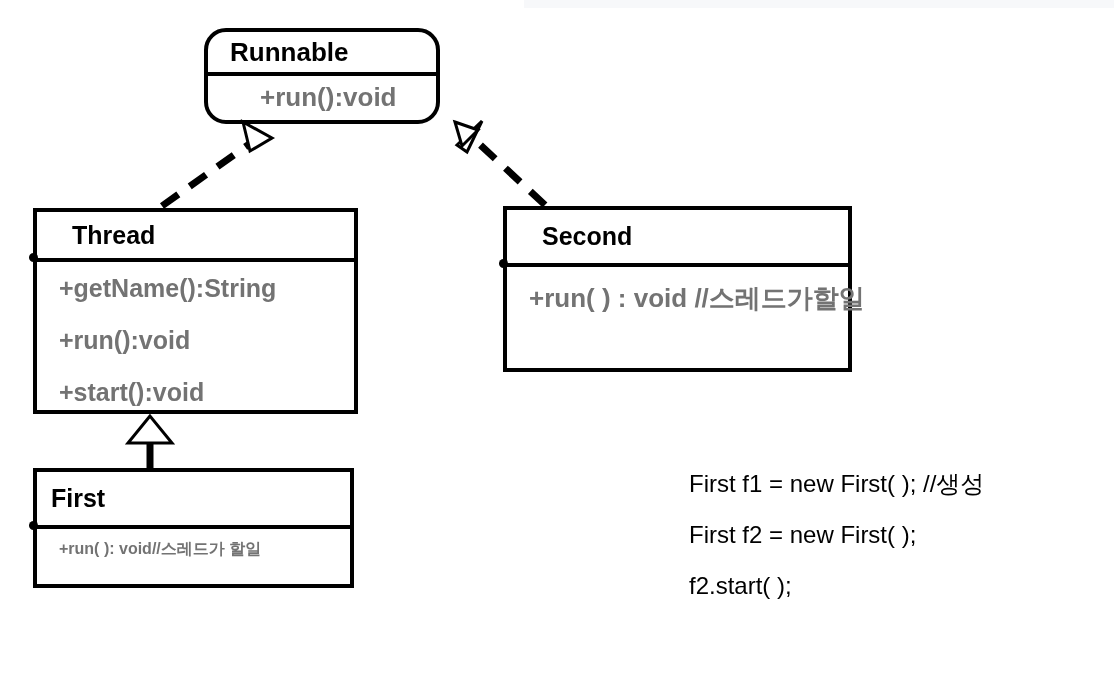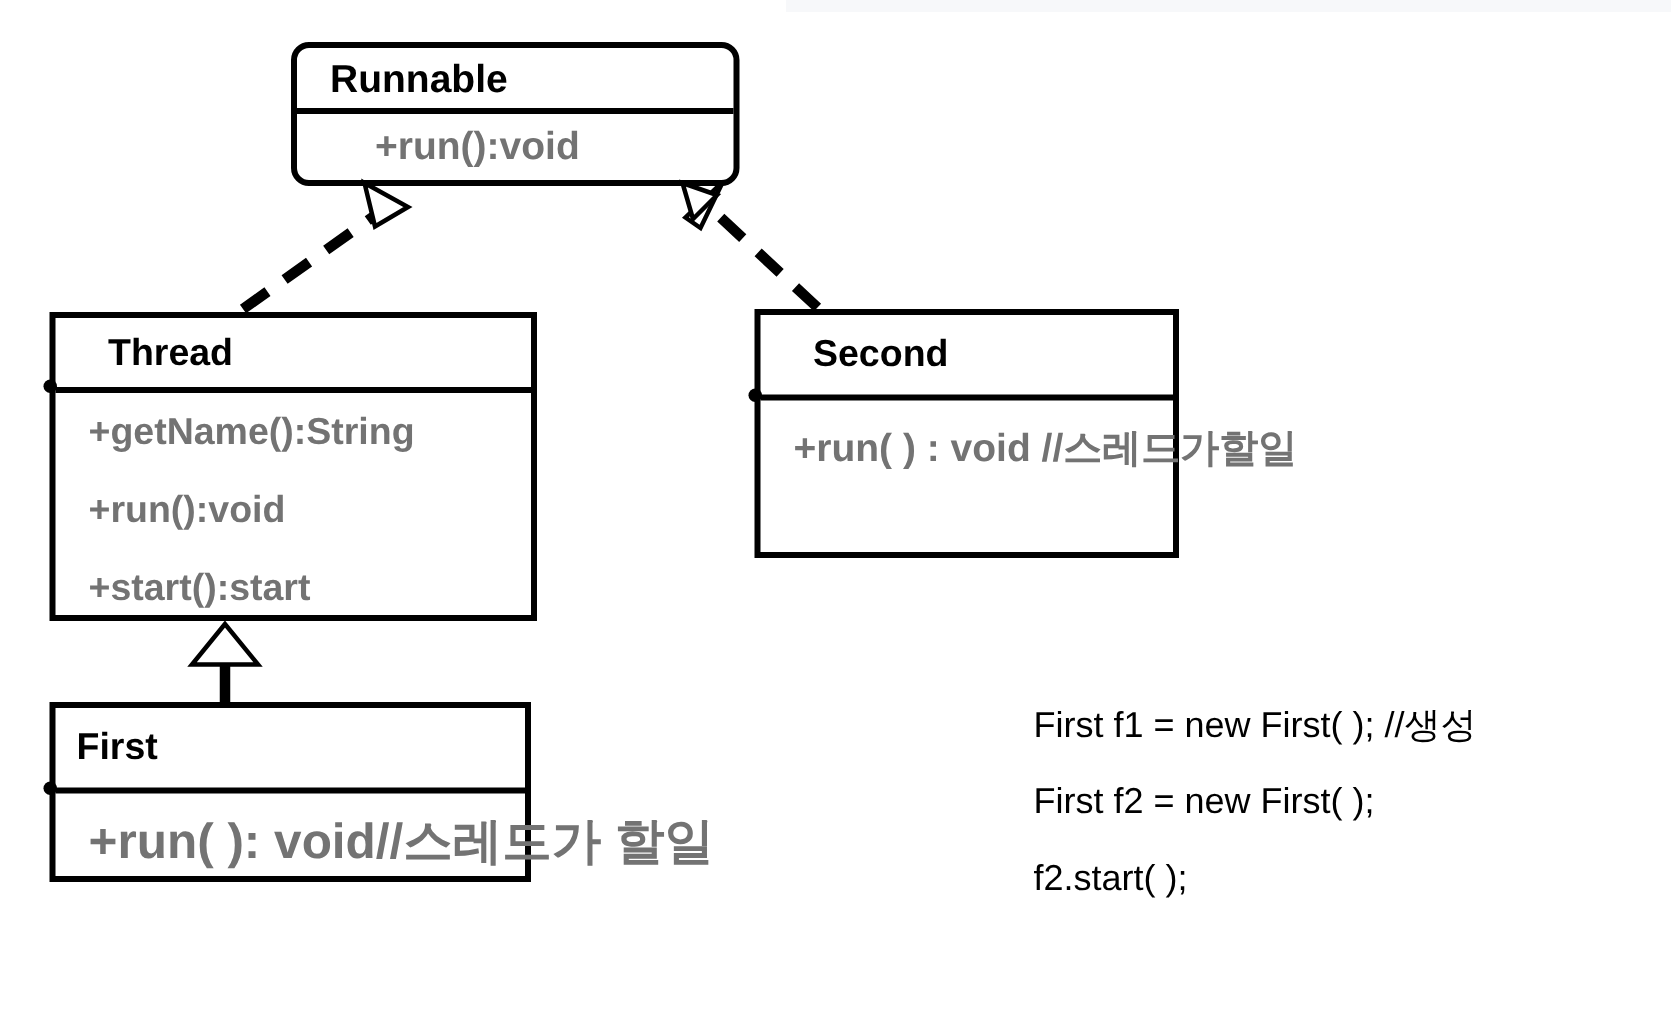--- a/index.html
+++ b/index.html
@@ -52,44 +52,44 @@
     position: relative;
   }
   .uml-op {
     position: absolute;
     font-weight: bold;
     color: #737373;
     white-space: nowrap;
   }
 
   
-  #box-runnable { left: 194px; top: 28px; width: 299px; height: 96px; }
+  #box-runnable { left: 204px; top: 28px; width: 236px; height: 96px; border-radius: 22px; }
   #box-runnable .uml-name { height: 40px; padding-left: 22px; font-size: 26px; }
   #box-runnable .uml-ops { height: 48px; }
   #box-runnable .uml-op { left: 52px; top: 6px; font-size: 26px; }
 
   
   #box-thread { left: 33px; top: 208px; width: 325px; height: 206px; }
   #box-thread .uml-name { height: 46px; padding-left: 35px; font-size: 25px; }
   #box-thread .uml-ops { height: 152px; }
   #box-thread .op0 { left: 22px; top: 12px; font-size: 25px; }
   #box-thread .op1 { left: 22px; top: 64px; font-size: 25px; }
   #box-thread .op2 { left: 22px; top: 116px; font-size: 25px; }
 
   
-  #box-second { left: 503px; top: 206px; width: 283px; height: 166px; }
+  #box-second { left: 503px; top: 206px; width: 349px; height: 166px; }
   #box-second .uml-name { height: 53px; padding-left: 35px; font-size: 25px; }
   #box-second .uml-ops { height: 105px; }
   #box-second .uml-op { left: 22px; top: 14px; font-size: 26px; }
 
   
   #box-first { left: 33px; top: 468px; width: 321px; height: 120px; }
   #box-first .uml-name { height: 53px; padding-left: 14px; font-size: 25px; }
   #box-first .uml-ops { height: 87px; }
-  #box-first .uml-op { left: 22px; top: 10px; font-size: 33px; }
+  #box-first .uml-op { left: 22px; top: 10px; font-size: 16px; }
 
   
   .handle {
     position: absolute;
     width: 9px;
     height: 9px;
     background: #000000;
     border-radius: 50%;
   }
 
@@ -132,21 +132,21 @@
       <div class="uml-op">+run():void</div>
     </div>
   </div>
 
   <div class="uml-box" id="box-thread">
     <div class="uml-name">Thread</div>
     <div class="uml-sep"></div>
     <div class="uml-ops">
       <div class="uml-op op0">+getName():String</div>
       <div class="uml-op op1">+run():void</div>
-      <div class="uml-op op2">+start():start</div>
+      <div class="uml-op op2">+start():void</div>
     </div>
   </div>
   <div class="handle" style="left:29px; top:253px;"></div>
 
   <div class="uml-box" id="box-second">
     <div class="uml-name">Second</div>
     <div class="uml-sep"></div>
     <div class="uml-ops">
       <div class="uml-op">+run( ) : void //스레드가할일</div>
     </div>

